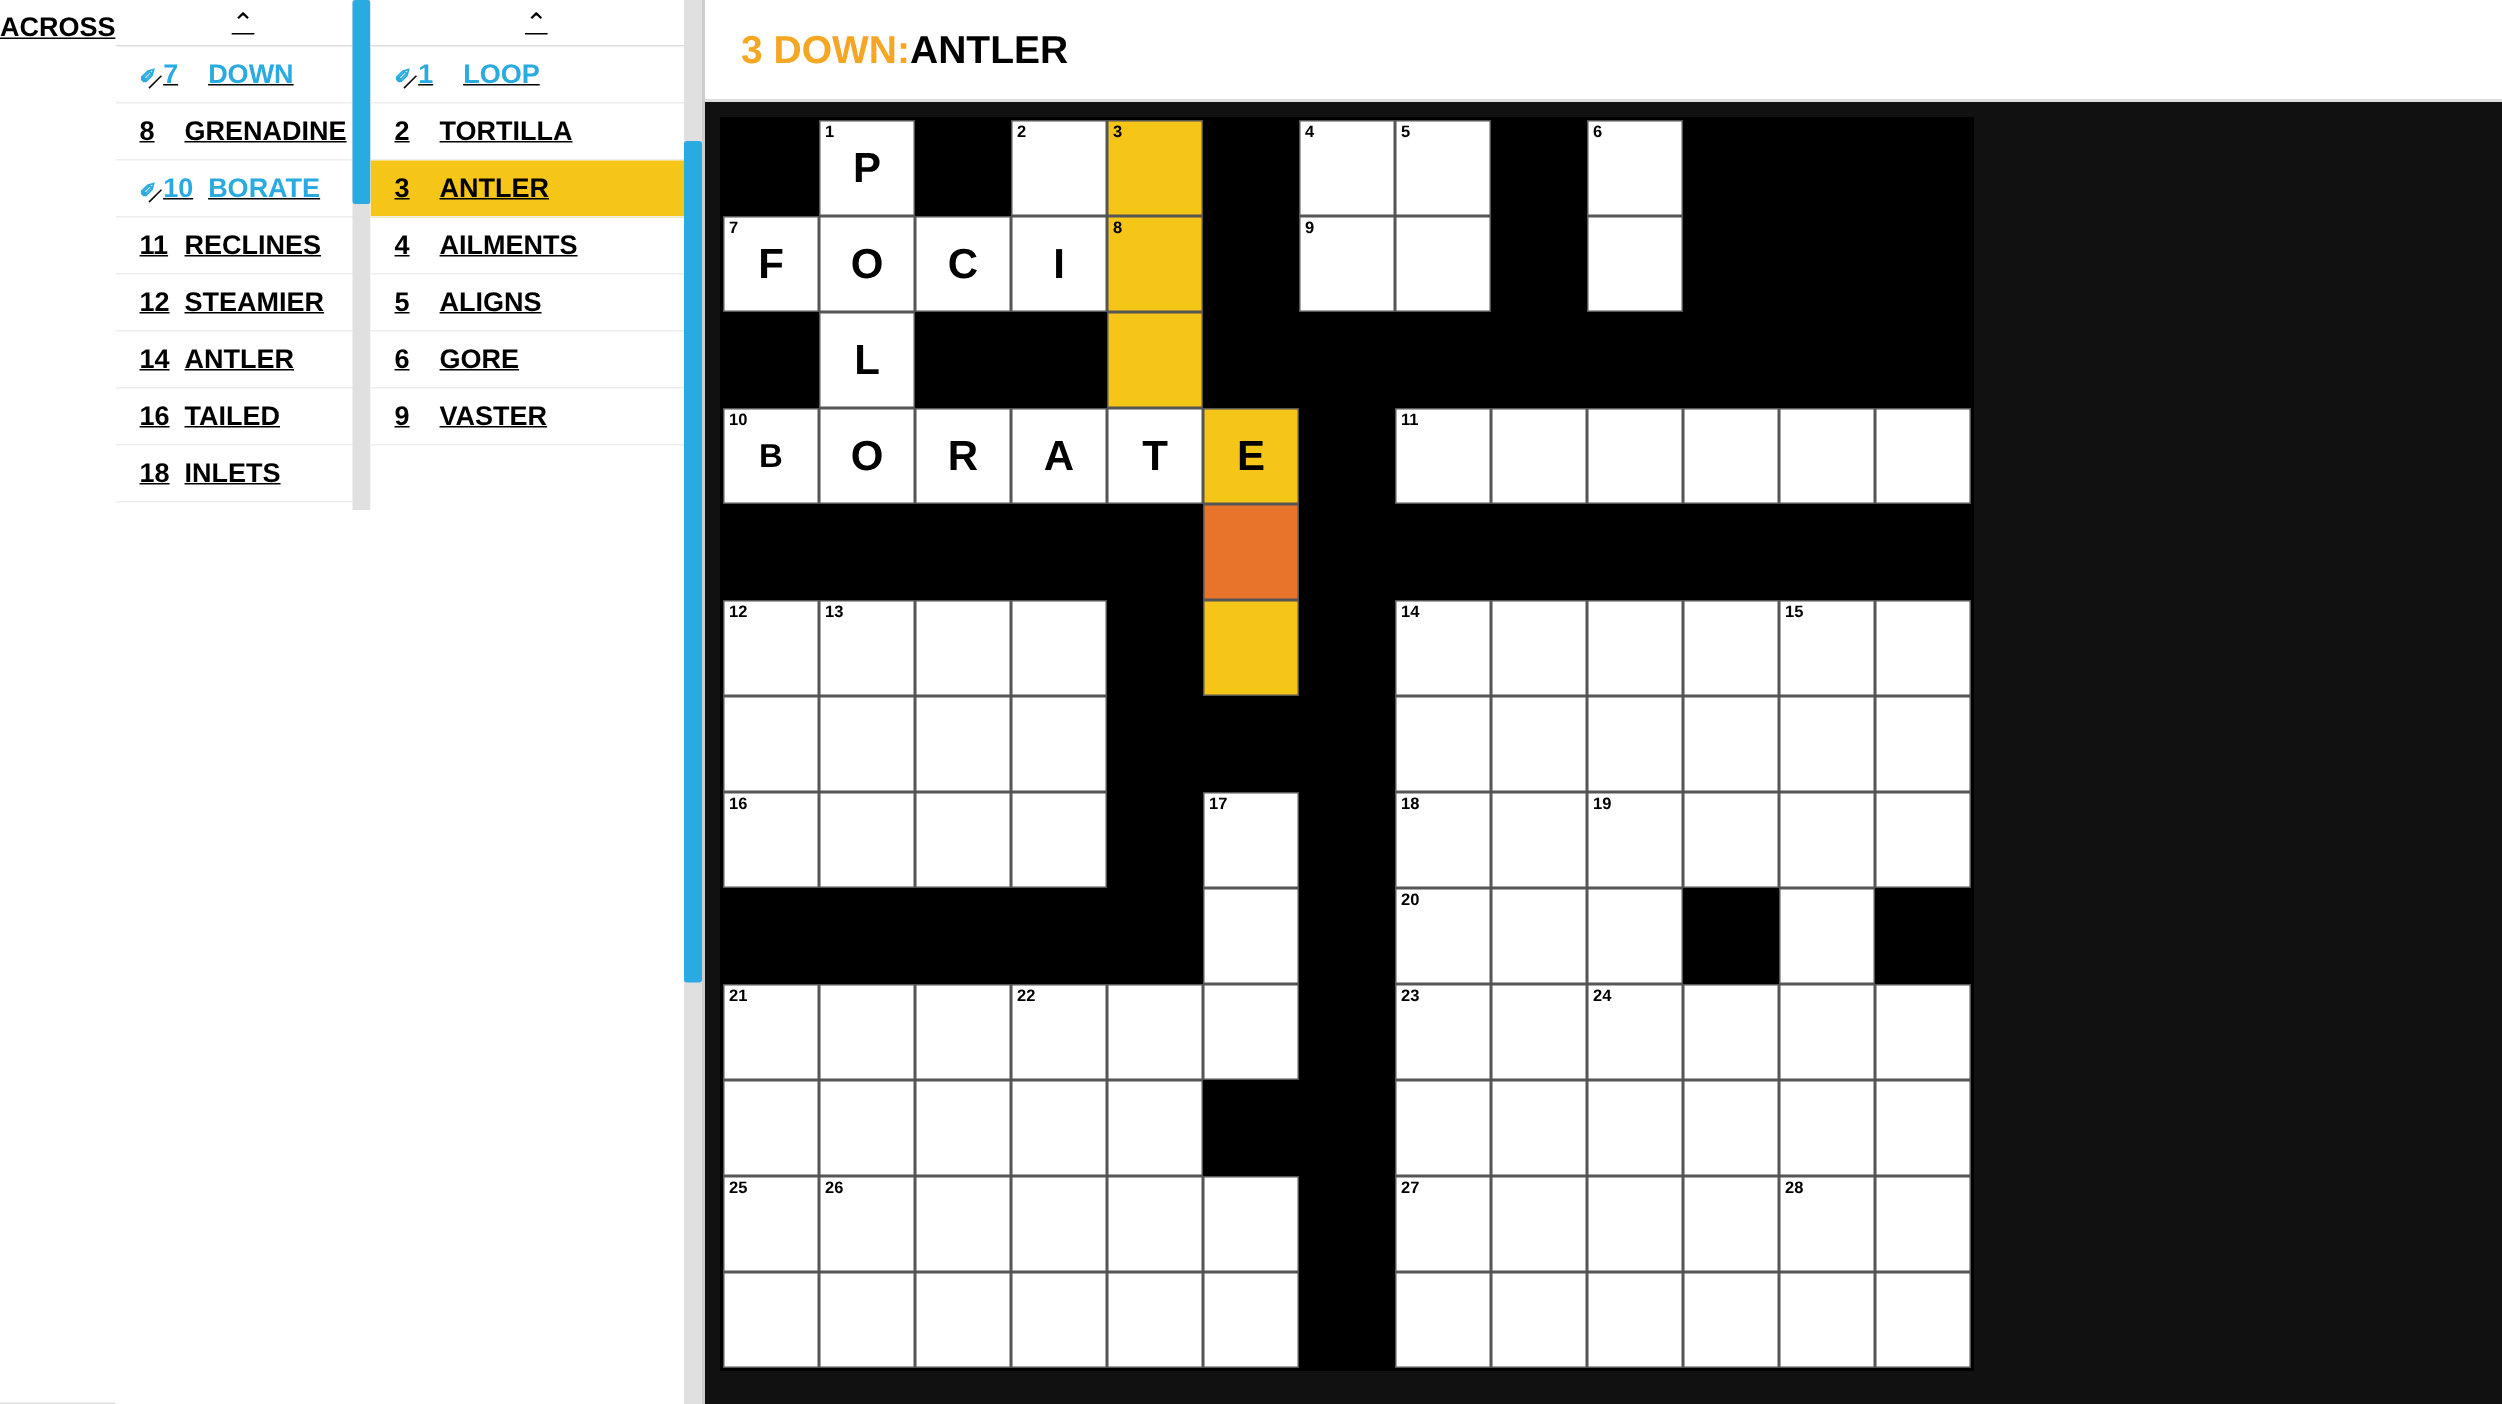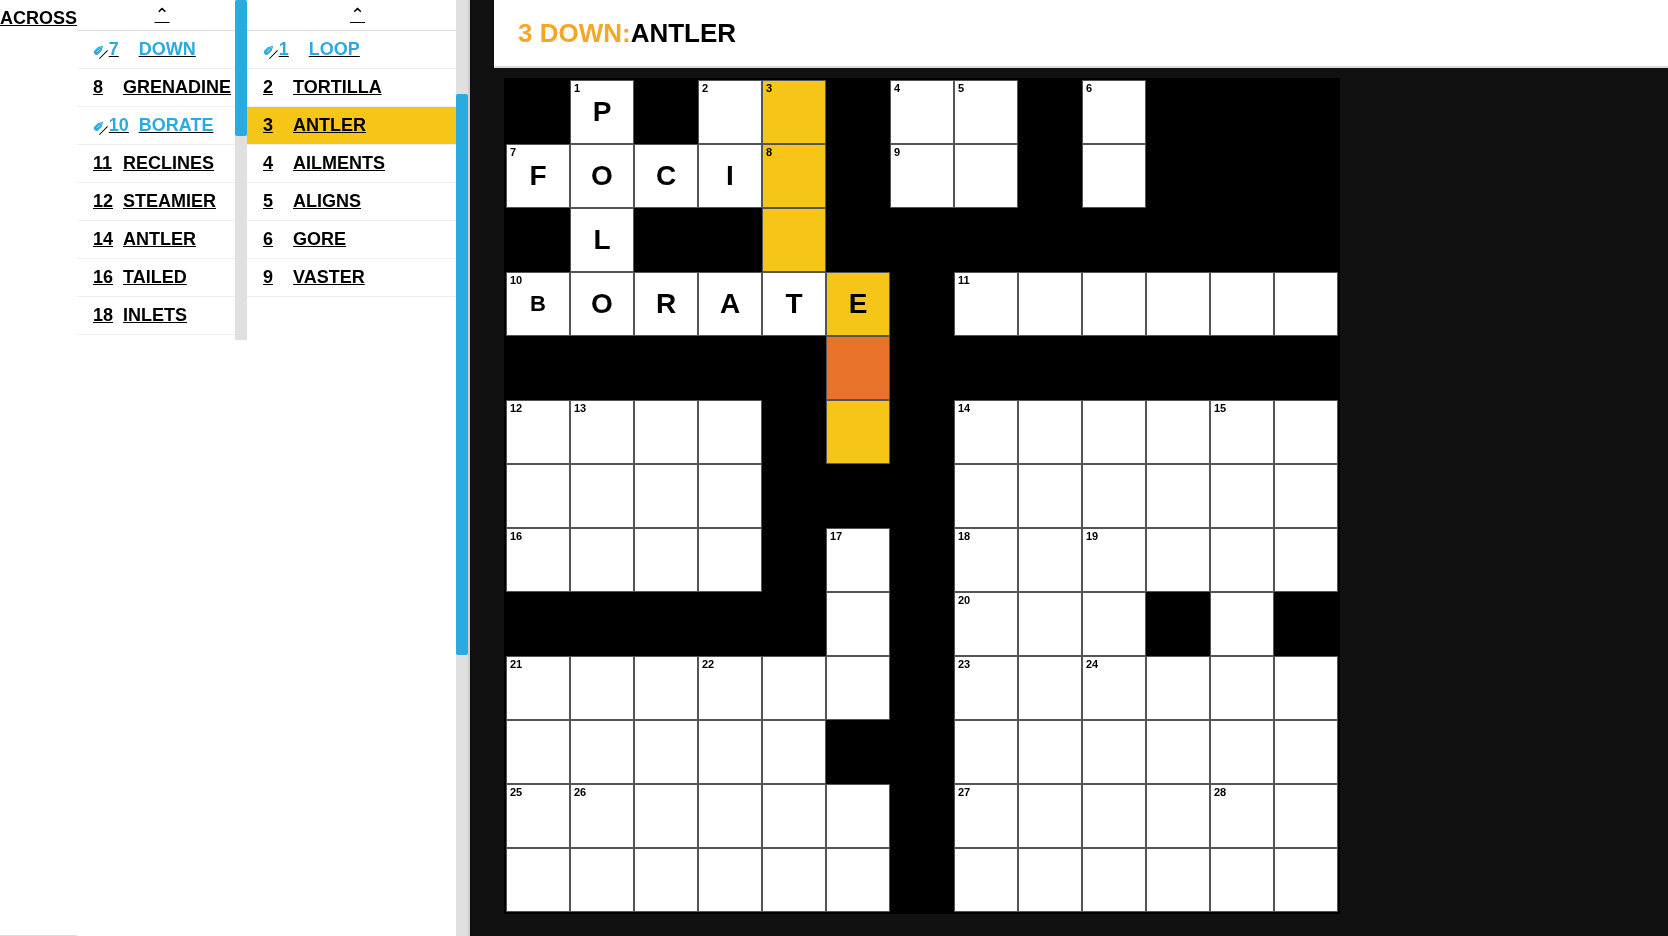--- a/index.html
+++ b/index.html
@@ -89,21 +89,20 @@
       display: inline-block;
       transform: rotate(-45deg);
     }
 
     
     #right-panel {
       flex: 1;
       background: #111;
       display: flex;
       flex-direction: column;
-      padding-left: 24px;
     }
 
     #clue-header {
       background: #fff;
       padding: 12px 24px;
       font-size: 26px;
       font-weight: bold;
       border-bottom: 2px solid #ddd;
       color: #000;
       height: 68px;

